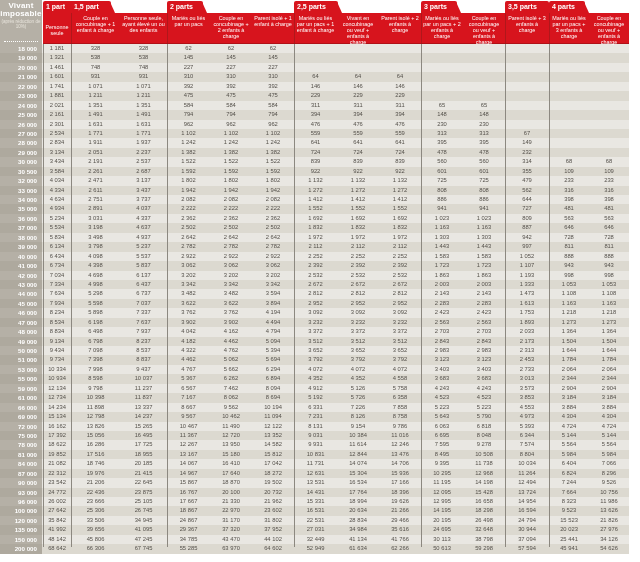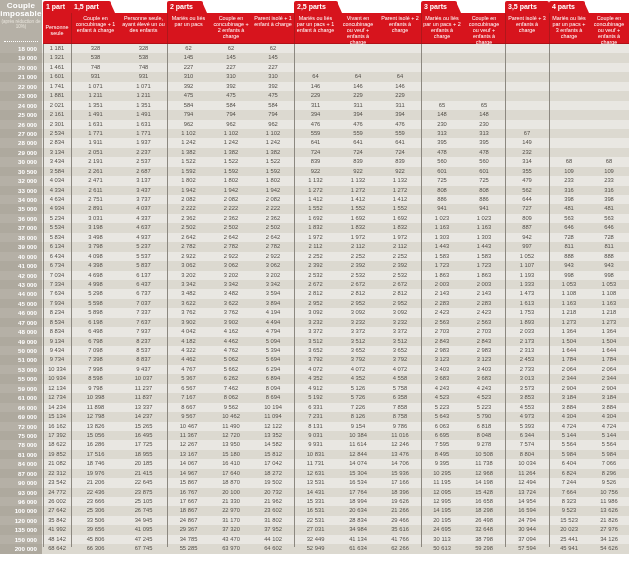--- a/index.html
+++ b/index.html
@@ -25,21 +25,21 @@
   .cell{position:absolute;top:0;height:100%;font-size:5.8px;color:#55514b;text-align:center;line-height:9.45px;}
   .vline{position:absolute;top:44px;height:503px;width:1px;background:#8c8880;}
   .redline{position:absolute;top:43px;left:43px;width:586px;height:1px;background:#b01017;}
 </style>
 </head>
 <body>
 
 <div class="wrap">
   <div class="leftcol"></div>
   <div class="lefthead">
-    <div class="t1">Couple imposable</div>
+    <div class="t1">Vivant imposable</div>
     <div class="t2">(après réduction de 10%)</div>
     <div class="dots"></div>
   </div>
 
   <div id="tabs"></div>
   <div class="sub"></div>
   <div id="subheads"></div>
   <div class="redline"></div>
 
   <div class="rows" id="rows">

